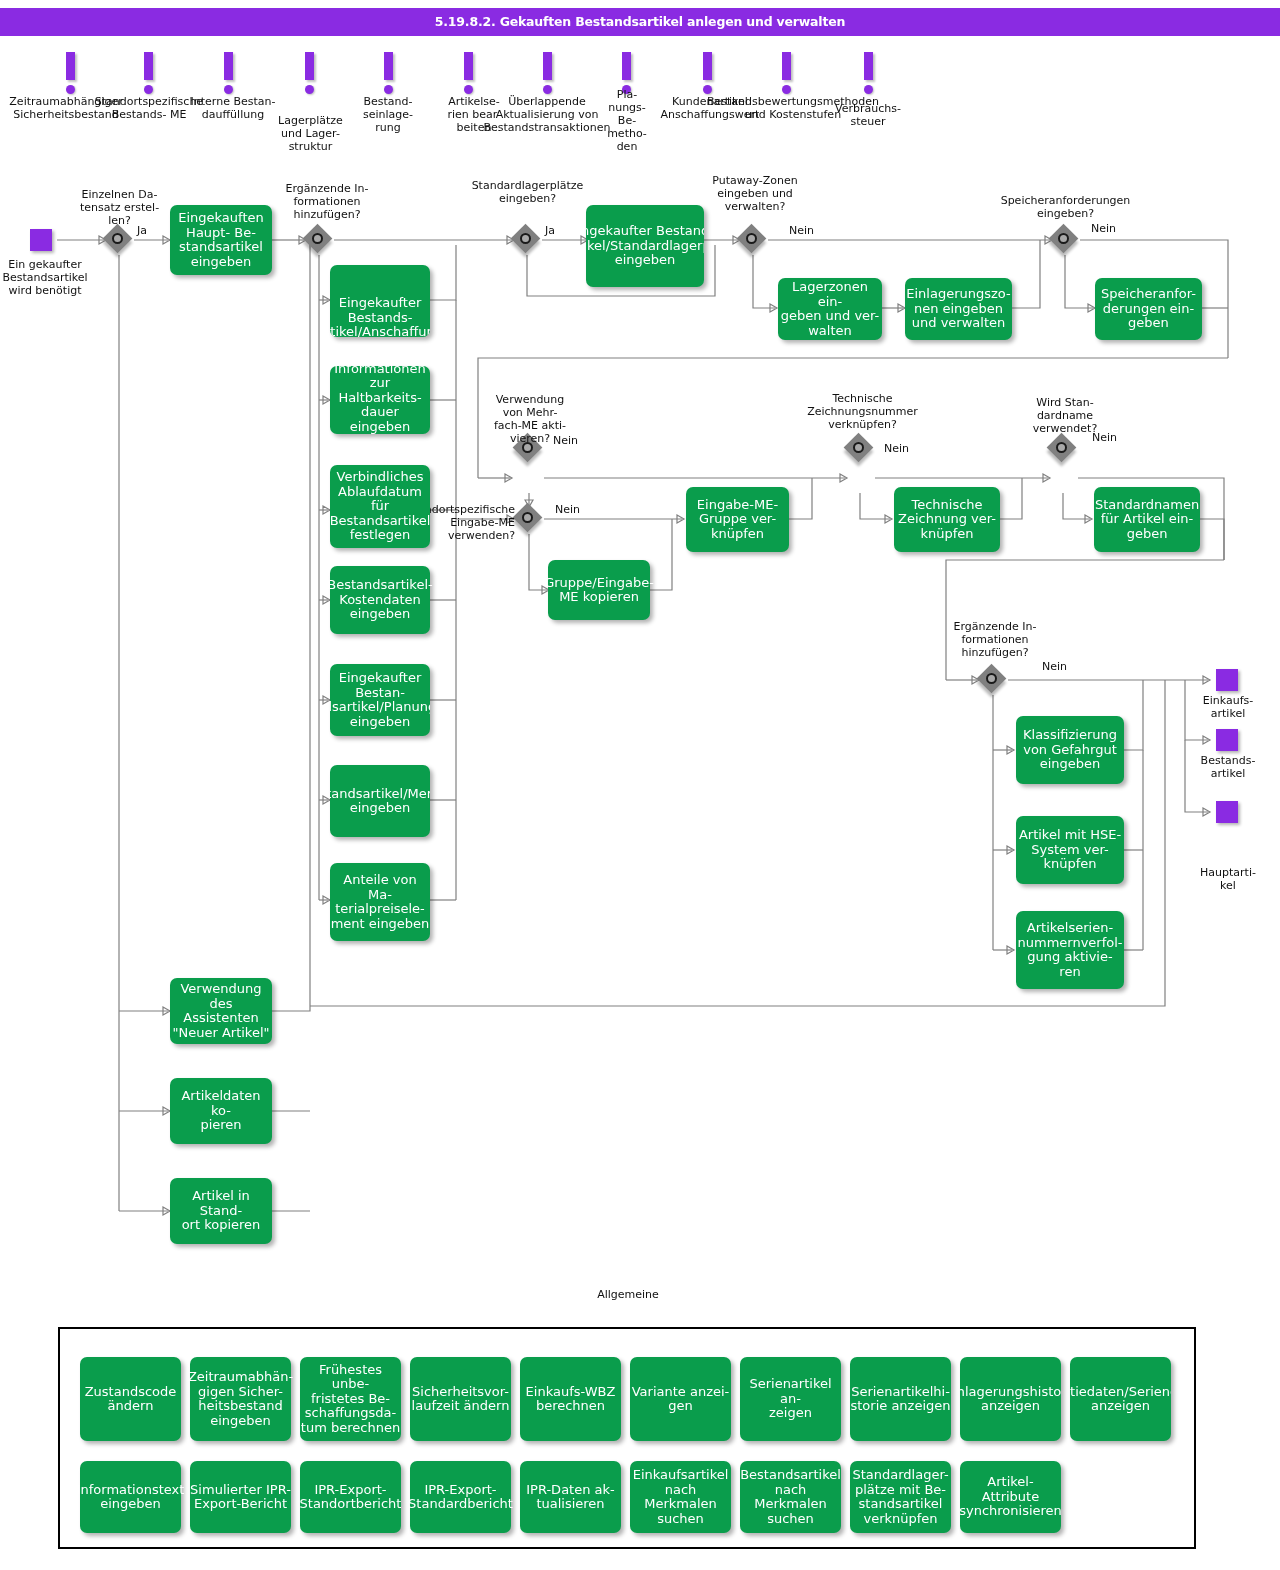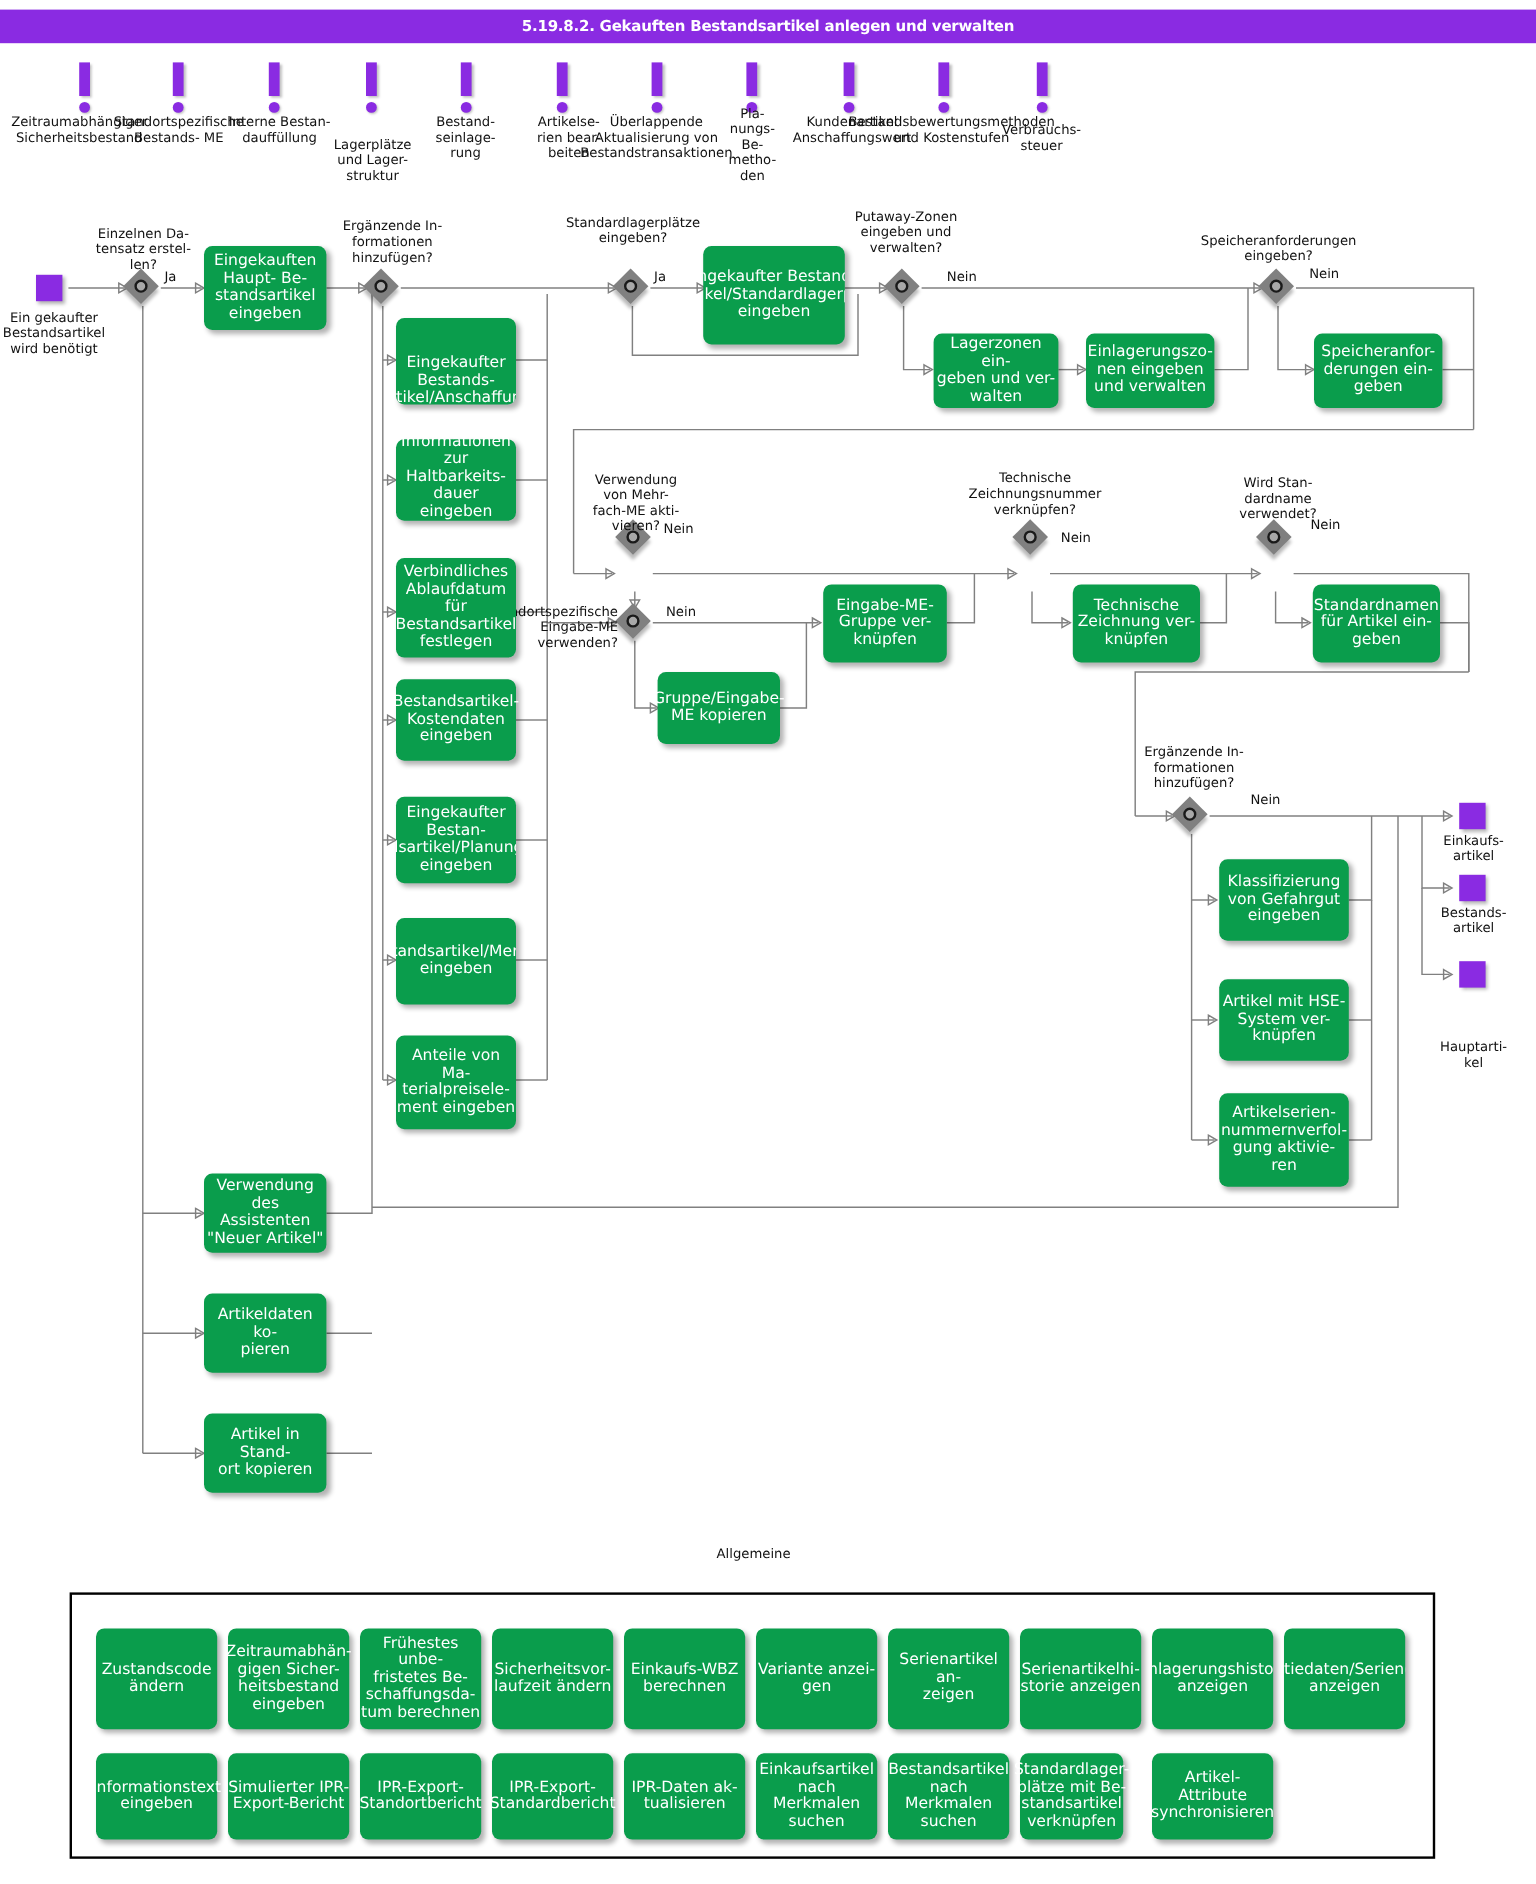--- a/index.html
+++ b/index.html
@@ -588,21 +588,21 @@
   <div class="act" style="left:630px;top:1461px;width:101px;height:72px;">
       <span>Einkaufsartikel
 nach Merkmalen
 suchen</span>
     </div>
   <div class="act" style="left:740px;top:1461px;width:101px;height:72px;">
       <span>Bestandsartikel
 nach Merkmalen
 suchen</span>
     </div>
-  <div class="act" style="left:850px;top:1461px;width:86px;height:72px;">
+  <div class="act" style="left:850px;top:1461px;width:101px;height:72px;">
       <span>Standardlager-
 plätze  mit Be-
 standsartikel
 verknüpfen</span>
     </div>
   <div class="act" style="left:960px;top:1461px;width:101px;height:72px;">
       <span>Artikel-Attribute
 synchronisieren</span>
     </div>
 

